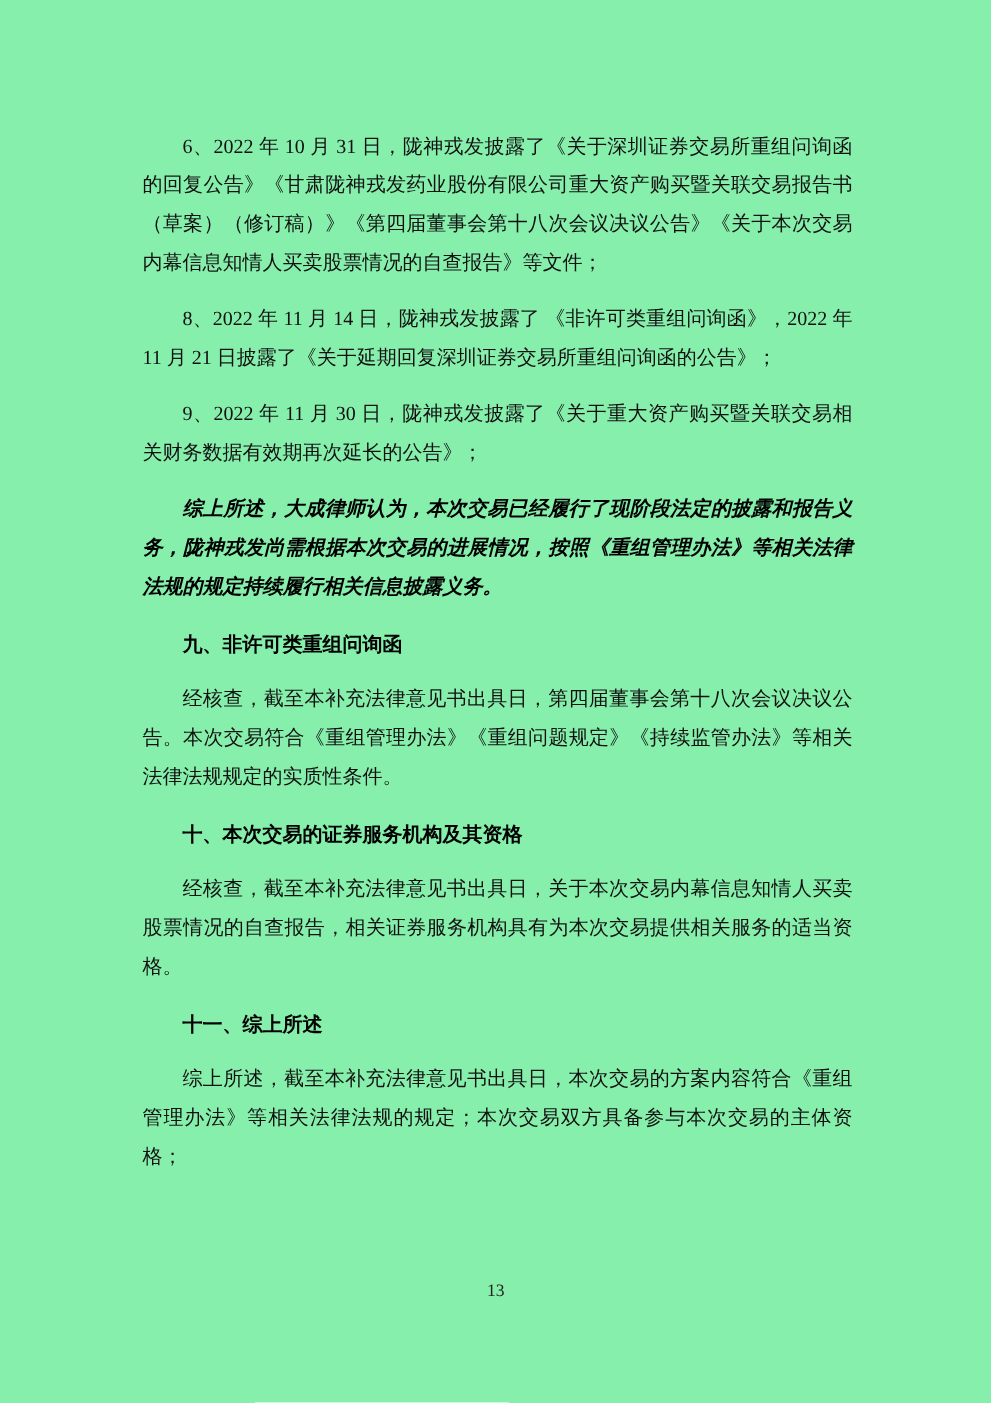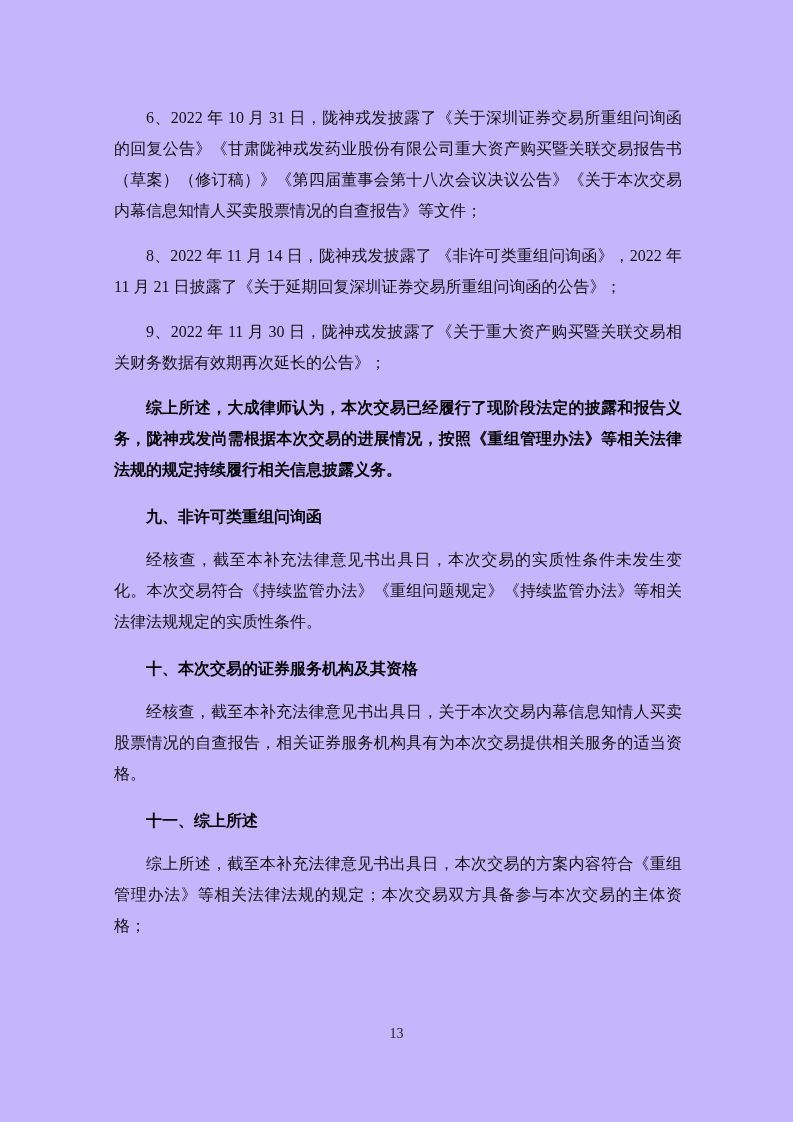--- a/index.html
+++ b/index.html
@@ -4,21 +4,21 @@
 <style>
   html, body {
     margin: 0;
     padding: 0;
     background: #ffffff;
   }
   .page {
     position: relative;
     width: 793px;
     height: 1122px;
-    background: #c4b5fd;
+    background: #86efac;
     box-sizing: border-box;
     overflow: hidden;
     color: #000000;
   }
   .content {
     position: absolute;
     top: 102px;
     left: 114px;
     width: 568px;
   }
@@ -33,20 +33,21 @@
   }
   .para-bold {
     font-family: "Liberation Sans", "DejaVu Sans", sans-serif;
     font-weight: bold;
     font-size: 16px;
     line-height: 31px;
     text-align: justify;
     text-indent: 2em;
     color: #000000;
     margin: 0 0 14px 0;
+    font-style: italic;
   }
   .heading {
     font-family: "Liberation Sans", "DejaVu Sans", sans-serif;
     font-weight: bold;
     font-size: 16px;
     line-height: 31px;
     text-indent: 2em;
     color: #000000;
     margin: 16px 0 12px 0;
   }
@@ -67,21 +68,21 @@
 </head>
 <body>
 
 <div class="page">
   <main class="content">
     <p class="para">6、2022 年 10 月 31 日，陇神戎发披露了《关于深圳证券交易所重组问询函的回复公告》《甘肃陇神戎发药业股份有限公司重大资产购买暨关联交易报告书（草案）（修订稿）》《第四届董事会第十八次会议决议公告》《关于本次交易内幕信息知情人买卖股票情况的自查报告》等文件；</p>
     <p class="para">8、2022 年 11 月 14 日，陇神戎发披露了 《非许可类重组问询函》，2022 年 11 月 21 日披露了《关于延期回复深圳证券交易所重组问询函的公告》；</p>
     <p class="para">9、2022 年 11 月 30 日，陇神戎发披露了《关于重大资产购买暨关联交易相关财务数据有效期再次延长的公告》；</p>
     <p class="para-bold">综上所述，大成律师认为，本次交易已经履行了现阶段法定的披露和报告义务，陇神戎发尚需根据本次交易的进展情况，按照《重组管理办法》等相关法律法规的规定持续履行相关信息披露义务。</p>
     <h2 class="heading">九、非许可类重组问询函</h2>
-    <p class="para">经核查，截至本补充法律意见书出具日，本次交易的实质性条件未发生变化。本次交易符合《持续监管办法》《重组问题规定》《持续监管办法》等相关法律法规规定的实质性条件。</p>
+    <p class="para">经核查，截至本补充法律意见书出具日，第四届董事会第十八次会议决议公告。本次交易符合《重组管理办法》《重组问题规定》《持续监管办法》等相关法律法规规定的实质性条件。</p>
     <h2 class="heading">十、本次交易的证券服务机构及其资格</h2>
     <p class="para">经核查，截至本补充法律意见书出具日，关于本次交易内幕信息知情人买卖股票情况的自查报告，相关证券服务机构具有为本次交易提供相关服务的适当资格。</p>
     <h2 class="heading">十一、综上所述</h2>
     <p class="para">综上所述，截至本补充法律意见书出具日，本次交易的方案内容符合《重组管理办法》等相关法律法规的规定；本次交易双方具备参与本次交易的主体资格；</p>
   </main>
   <footer class="footer">
     <span class="page-number">13</span>
   </footer>
 </div>
 

